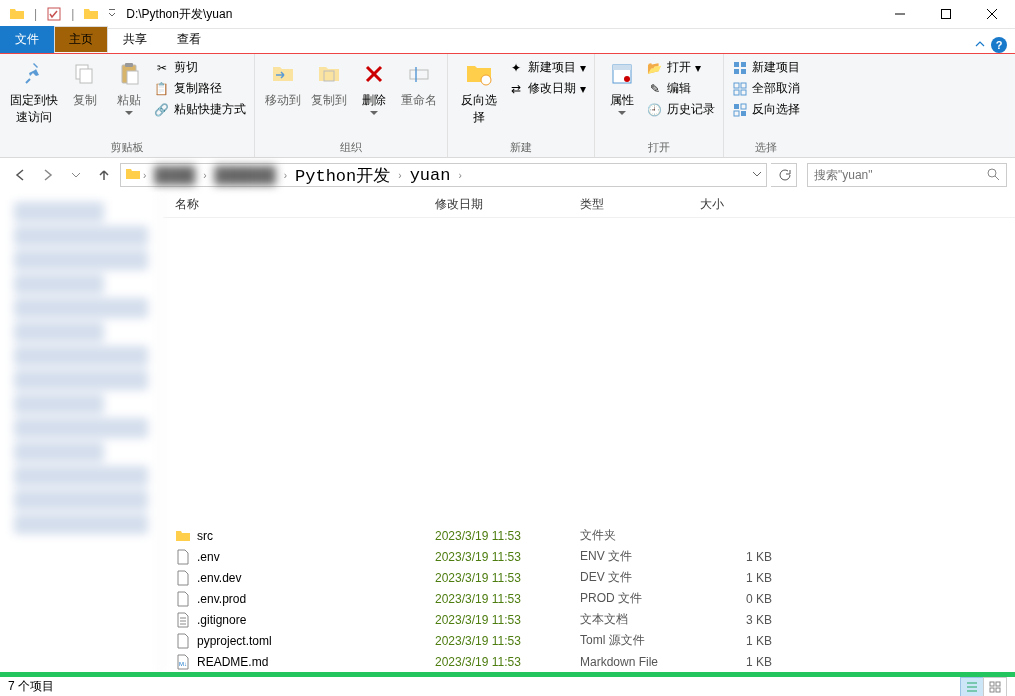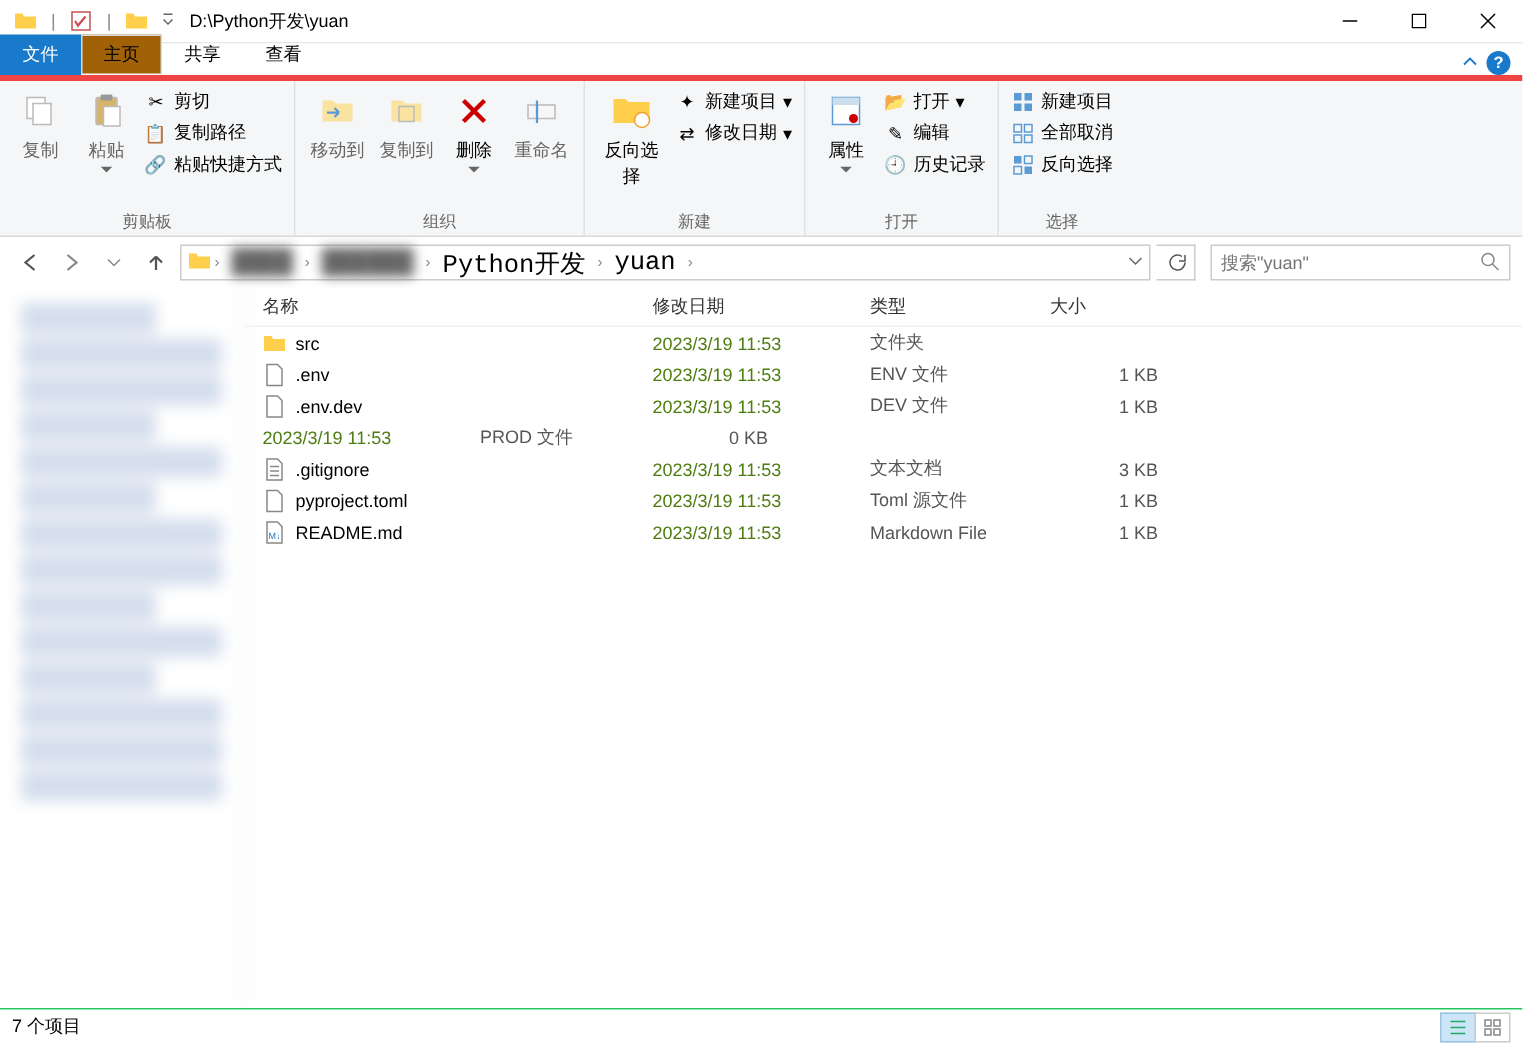--- a/index.html
+++ b/index.html
@@ -9,21 +9,21 @@
     .titlebar { height: 29px; display: flex; align-items: center; border-bottom: 1px solid #e5e5e5; }
     .titlebar-left { display: flex; align-items: center; padding-left: 6px; gap: 4px; }
     .qat-btn { width: 22px; height: 22px; display: flex; align-items: center; justify-content: center; }
     .titlebar-path { margin-left: 8px; font-size: 12px; }
     .titlebar-spacer { flex: 1; }
     .winbtn { width: 46px; height: 29px; display: flex; align-items: center; justify-content: center; }
     .winbtn svg { stroke: #000; }
     .titlebar-sep { color: #888; margin: 0 2px; }
 
     
-    .tabbar { height: 25px; background: #fff; display: flex; align-items: flex-end; border-bottom: 4px solid #ef4444; position: relative; }
+    .tabbar { height: 25px; background: #fff; display: flex; align-items: flex-end; border-bottom: 1px solid #ef4444; position: relative; }
     .tab { padding: 4px 14px; font-size: 12px; border: 1px solid transparent; }
     .tab.file { background: #1979ca; color: #fff; }
     .tab.active { background: #a16207; border: 1px solid #dadada; border-bottom: 1px solid #f5f6f7; }
     .tabbar-spacer { flex: 1; }
     .tabbar-right { display: flex; align-items: center; padding-right: 8px; gap: 6px; }
     .help-circle { width: 16px; height: 16px; border-radius: 50%; background: #1979ca; color: #fff; display: flex; align-items: center; justify-content: center; font-size: 11px; font-weight: bold; }
 
     
     .ribbon { background: #f5f6f7; border-bottom: 1px solid #dadada; display: flex; height: 104px; }
     .ribbon-group { display: flex; flex-direction: column; border-right: 1px solid #e1e1e1; padding: 2px 6px 0 6px; }
@@ -45,35 +45,35 @@
     .crumb-sep { color: #888; font-size: 10px; }
     .refresh-btn { width: 26px; height: 24px; border: 1px solid #ccc; border-left: none; display: flex; align-items: center; justify-content: center; }
     .searchbox { width: 200px; height: 24px; border: 1px solid #ccc; display: flex; align-items: center; padding: 0 6px; margin-left: 6px; }
     .searchbox input { border: none; outline: none; flex: 1; font-size: 12px; color: #888; }
 
     
     .content { flex: 1; display: flex; overflow: hidden; }
     .sidebar { width: 163px; border-right: 1px solid #e5e5e5; filter: blur(5px); background: linear-gradient(#fff, #fff); padding: 6px; }
     .sidebar-blur-item { height: 20px; margin: 4px 8px; background: rgba(80,120,180,0.25); border-radius: 2px; }
     .sidebar-blur-item.short { width: 60%; }
-    .main { flex: 1; display: flex; flex-direction: column; }
+    .main { flex: 1; display: flex; flex-direction: column; justify-content: space-between; }
     .colheaders { display: flex; height: 26px; align-items: center; border-bottom: 1px solid #f0f0f0; padding-left: 12px; font-size: 12px; color: #333; }
     .col-name { width: 260px; }
     .col-date { width: 145px; }
     .col-type { width: 120px; }
     .col-size { width: 80px; text-align: left; }
     .filerow { display: flex; height: 21px; align-items: center; padding-left: 12px; font-size: 12px; }
     .filerow .fname { width: 260px; display: flex; align-items: center; gap: 6px; }
     .filerow .fdate { width: 145px; color: #4d7c0f; }
     .filerow .ftype { width: 120px; color: #555; }
     .filerow .fsize { width: 80px; text-align: right; color: #555; padding-right: 8px; }
     .file-icon { width: 16px; height: 16px; display: flex; align-items: center; justify-content: center; }
 
     
-    .statusbar { height: 24px; border-top: 1px solid #22c55e; display: flex; align-items: center; padding: 0 8px; font-size: 12px; }
+    .statusbar { height: 24px; border-top: 5px solid #22c55e; display: flex; align-items: center; padding: 0 8px; font-size: 12px; }
     .statusbar-spacer { flex: 1; }
     .viewbtn { width: 24px; height: 20px; border: 1px solid #ccc; display: flex; align-items: center; justify-content: center; margin-left: -1px; }
     .viewbtn.active { background: #cde6f7; border-color: #9ac3e6; }
 
     .folder-yellow { fill: #ffcf4b; }
     .addr-dd { margin-left: auto; color: #888; }
     .address-blur { filter: blur(4px); color: #666; }
   </style>
 </head>
 <body>
@@ -136,20 +136,29 @@
           <path d="M1 7l4-4 4 4" fill="none" stroke="#1979ca" stroke-width="1.2"></path>
         </svg></span>
     <span class="help-circle">?</span>
   </div>
 </div>
 
 <div class="ribbon">
 
   <div class="ribbon-group">
     <div class="ribbon-row">
+      <div class="rbtn enabled">
+        <span class="icon32">
+            <svg width="28" height="28" viewBox="0 0 28 28">
+              <path d="M14 3l4 4-2 2 3 6-3 1-3-3-3 3-1-3 6-3 2-2-4-4z" fill="#5b9bd5"></path>
+              <line x1="10" y1="19" x2="6" y2="23" stroke="#5b9bd5" stroke-width="2"></line>
+            </svg>
+          </span>
+        <span style="max-width:48px;text-align:center;">固定到快速访问</span>
+      </div>
       <div class="rbtn">
         <span class="icon32">
             <svg width="26" height="26" viewBox="0 0 26 26">
               <rect x="4" y="4" width="12" height="14" fill="#fff" stroke="#bbb"></rect>
               <rect x="8" y="8" width="12" height="14" fill="#fff" stroke="#bbb"></rect>
             </svg>
           </span>
         <span>复制</span>
       </div>
       <div class="rbtn">
@@ -430,20 +439,28 @@
                 <path fill="#fff" stroke="#888" d="M2 1h7l3 3v11H2z"></path>
               </svg>
             </span>
             <span>.env.dev</span>
           </div>
           <div class="fdate">2023/3/19 11:53</div>
           <div class="ftype">DEV 文件</div>
           <div class="fsize">1 KB</div>
         </div>
         <div class="filerow">
+          <div class="fname">
+            <span class="file-icon">
+              <svg width="14" height="16" viewBox="0 0 14 16">
+                <path fill="#fff" stroke="#888" d="M2 1h7l3 3v11H2z"></path>
+              </svg>
+            </span>
+            <span>.env.prod</span>
+          </div>
           <div class="fdate">2023/3/19 11:53</div>
           <div class="ftype">PROD 文件</div>
           <div class="fsize">0 KB</div>
         </div>
         <div class="filerow">
           <div class="fname">
             <span class="file-icon">
               <svg width="14" height="16" viewBox="0 0 14 16">
                 <path fill="#fff" stroke="#888" d="M2 1h7l3 3v11H2z"></path>
                 <line x1="4" y1="6" x2="10" y2="6" stroke="#888"></line>

